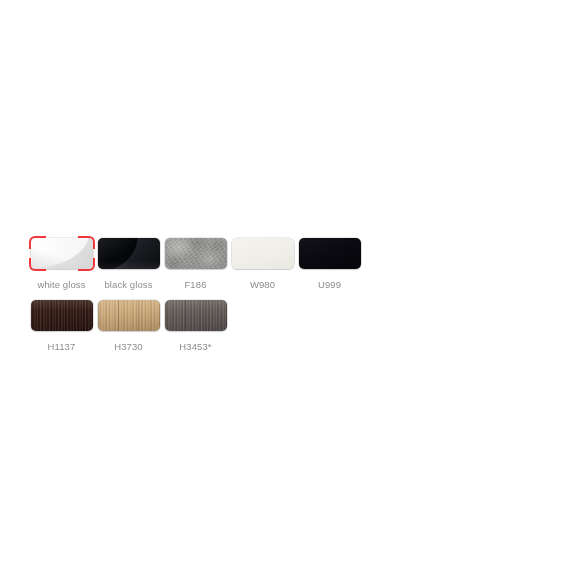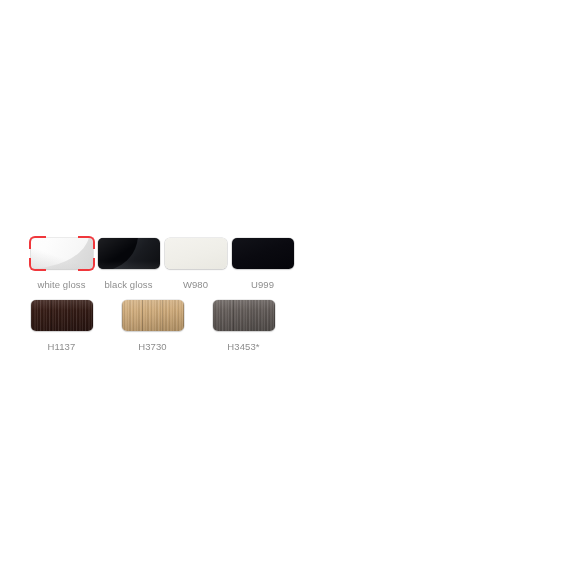--- a/index.html
+++ b/index.html
@@ -23,21 +23,20 @@
     width: 532px;
   }
 
   .swatch-row {
     display: flex;
     flex-direction: row;
     align-items: center;
   }
   .swatch-row.row-2 {
     margin-top: 8px;
-    gap: 24px;
   }
 
   .swatch-cell {
     width: 67px;
     display: flex;
     flex-direction: column;
     align-items: center;
     cursor: pointer;
   }
 
@@ -257,20 +256,27 @@
     </div>
 
     <div class="swatch-cell">
       <div class="chip-frame">
         <div class="chip fin-black-gloss"></div>
 
       </div>
       <div class="chip-label">black gloss</div>
     </div>
 
+    <div class="swatch-cell">
+      <div class="chip-frame">
+        <div class="chip fin-f186"></div>
+
+      </div>
+      <div class="chip-label">F186</div>
+    </div>
 
 
 
     <div class="swatch-cell">
       <div class="chip-frame">
         <div class="chip fin-w980"></div>
 
       </div>
       <div class="chip-label">W980</div>
     </div>

